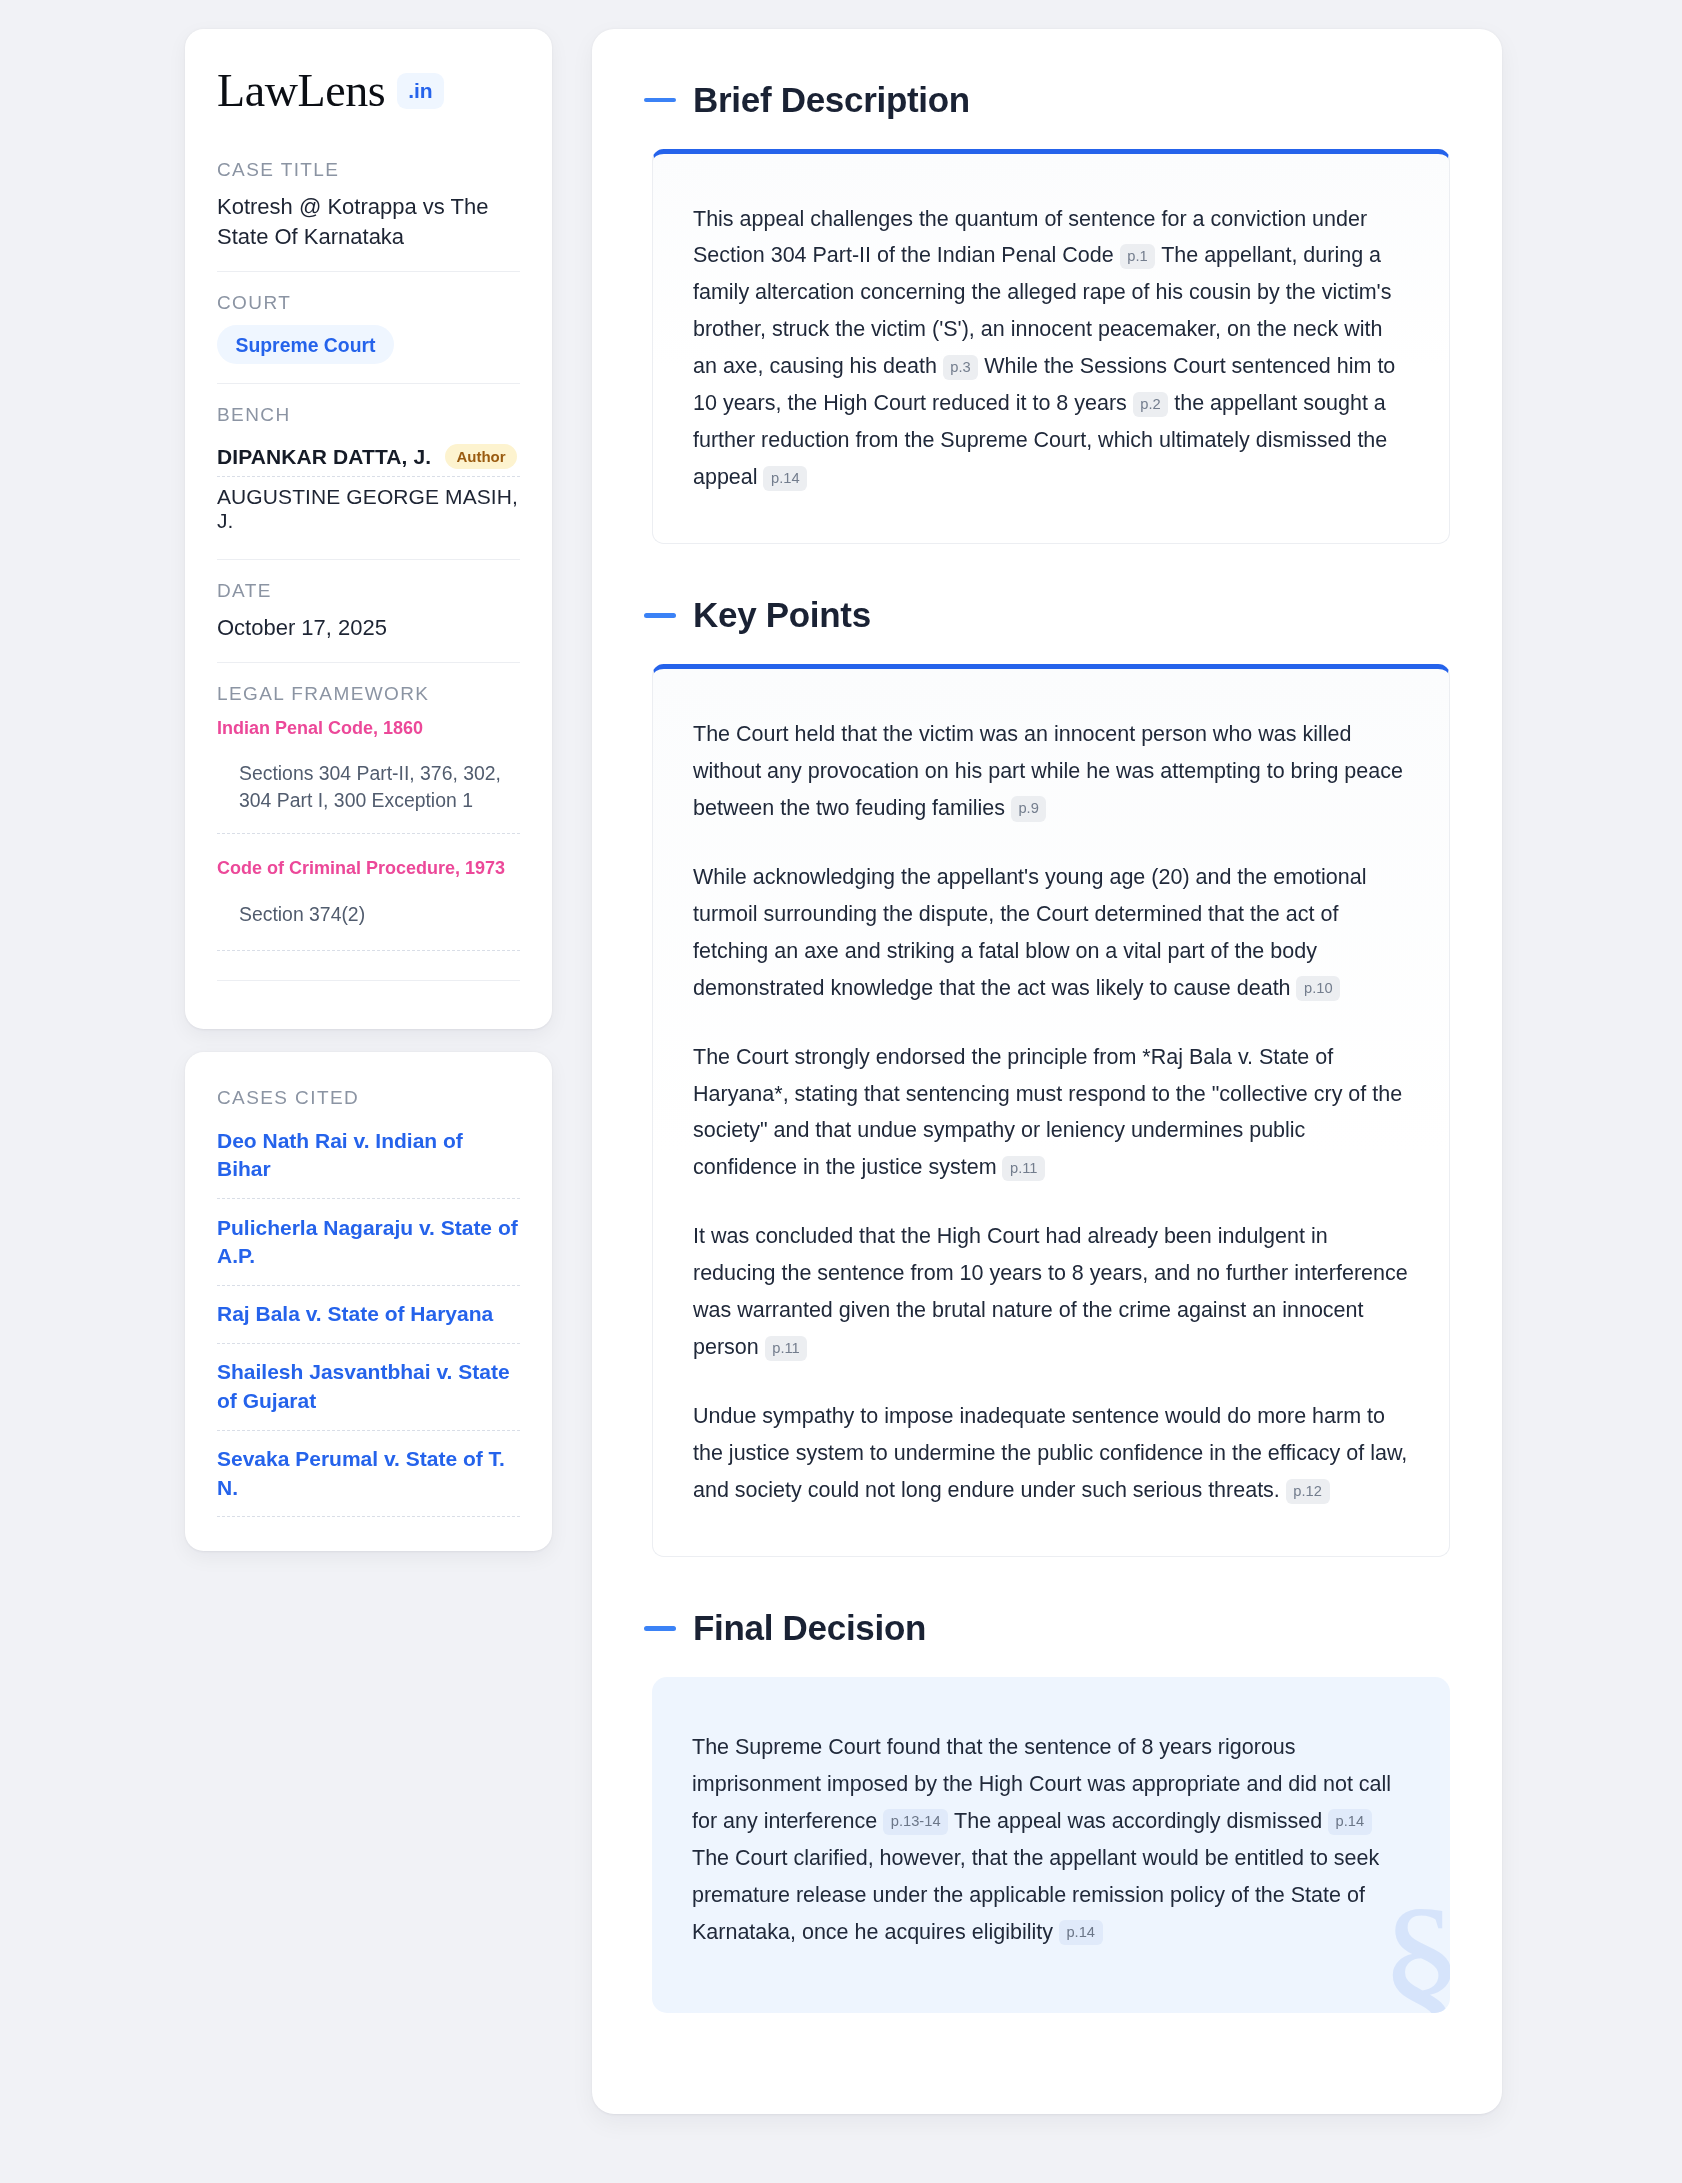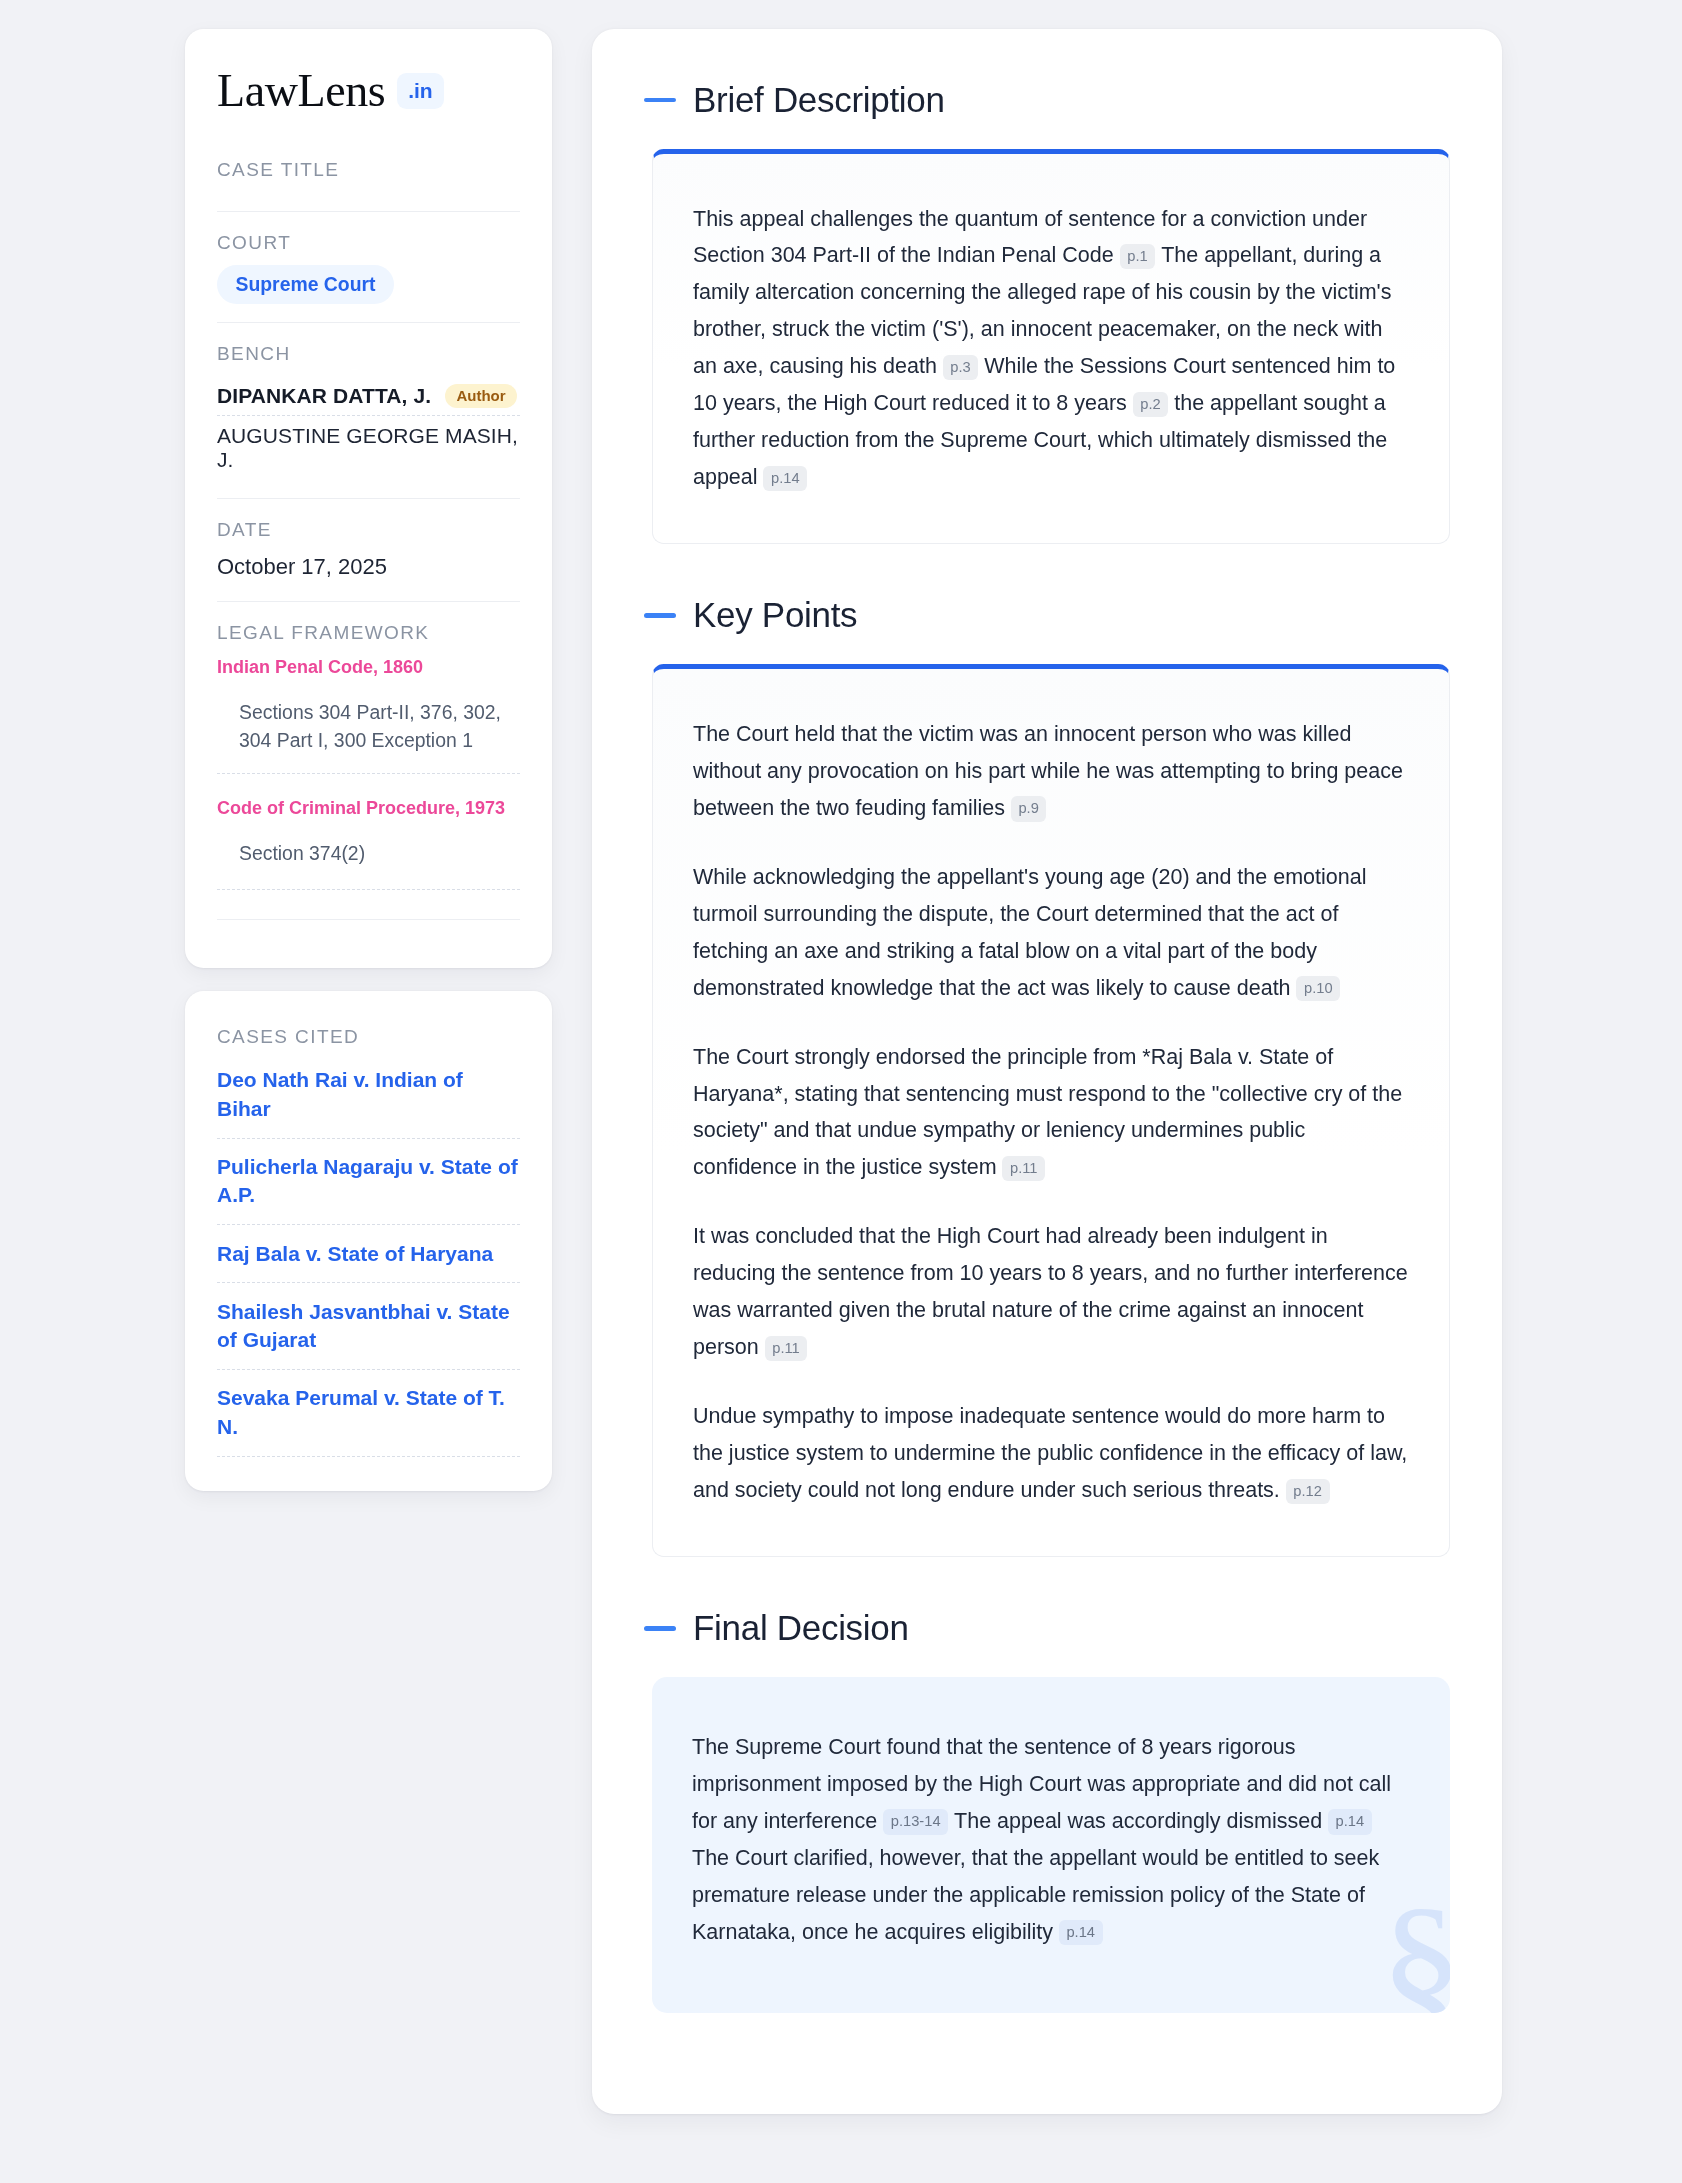--- a/index.html
+++ b/index.html
@@ -165,21 +165,21 @@
   }
   .head-dash {
     width: 32px;
     height: 4.2px;
     border-radius: 2.5px;
     background: #3b82f6;
     flex: 0 0 32px;
   }
   .section-title {
     font-size: 35px;
-    font-weight: 400;
+    font-weight: 700;
     color: #1a2234;
     letter-spacing: -0.3px;
     line-height: 1.1;
   }
 
   .content-card {
     position: relative;
     border: 0.8px solid #eceef2;
     border-top: 5px solid #2563eb;
     border-radius: 11.8px;
@@ -239,20 +239,21 @@
 
     <div class="card sidebar-main">
 
       <div class="brand">
         <span class="brand-name">LawLens</span>
         <span class="brand-tld">.in</span>
       </div>
 
       <div class="meta-block">
         <div class="meta-label">CASE TITLE</div>
+        <div class="meta-value">Kotresh @ Kotrappa vs The State Of Karnataka</div>
       </div>
 
       <div class="meta-block">
         <div class="meta-label">COURT</div>
         <span class="pill">Supreme Court</span>
       </div>
 
       <div class="meta-block">
         <div class="meta-label">BENCH</div>
         <div id="bench-list">

